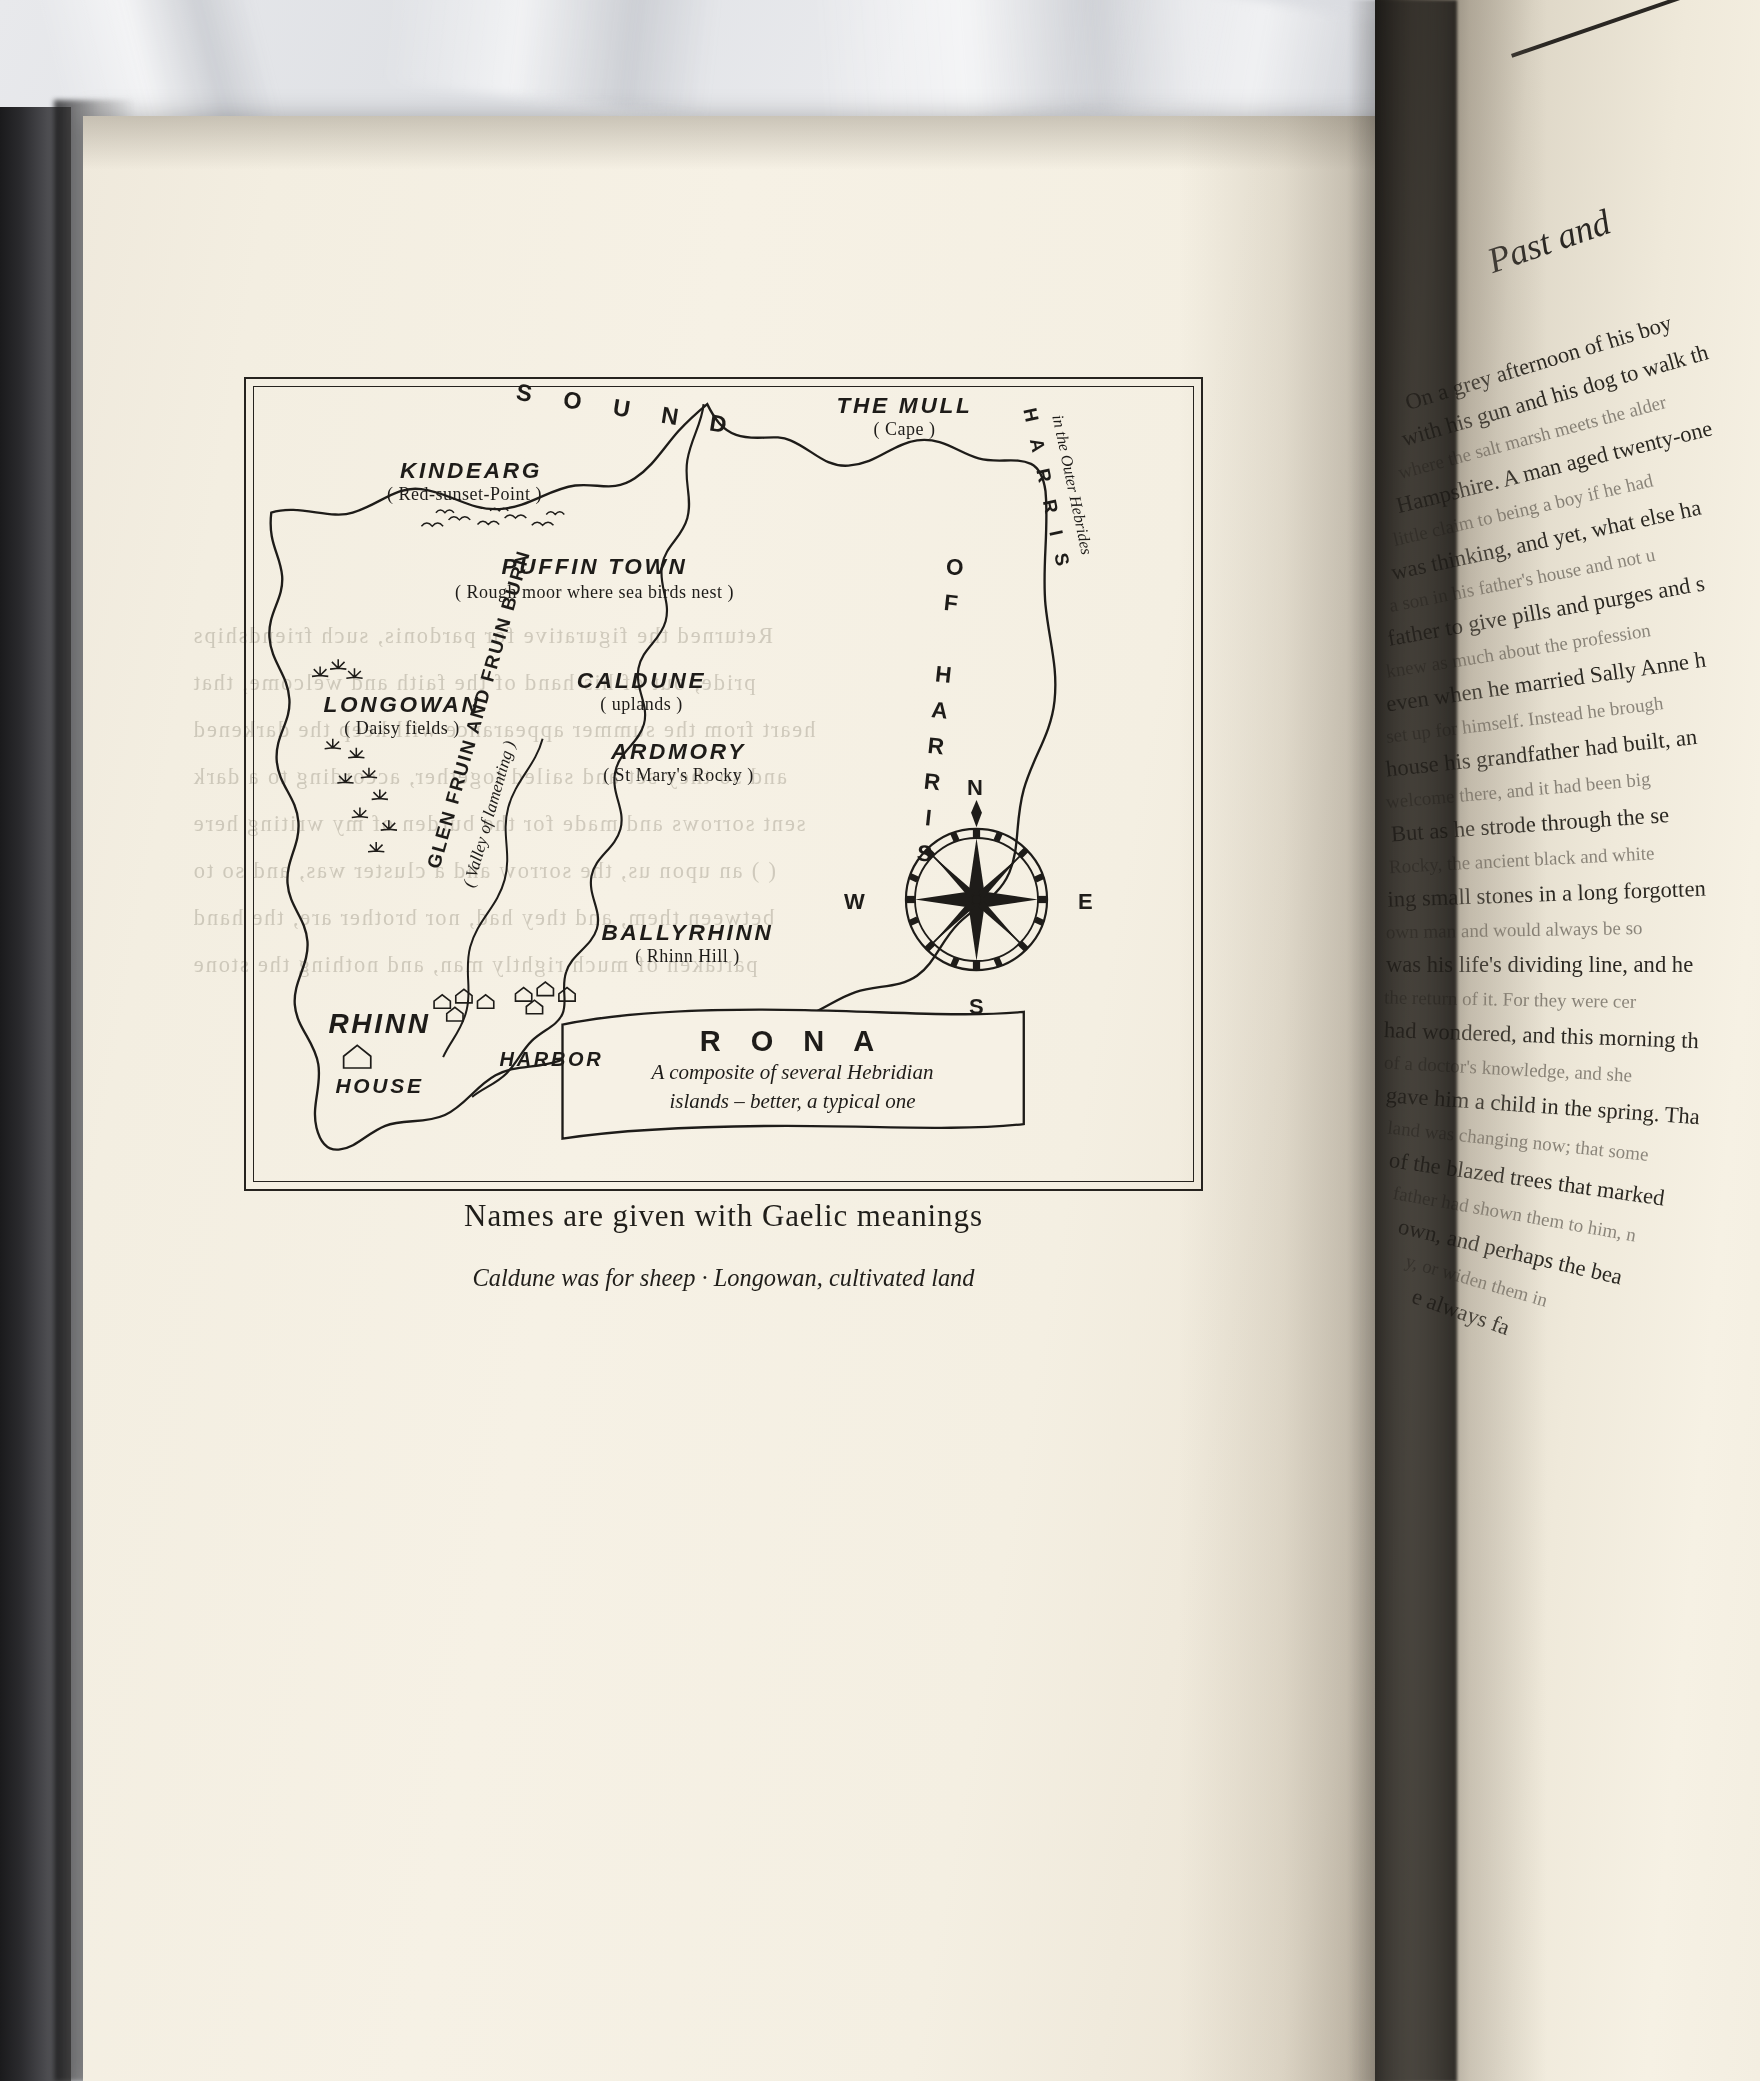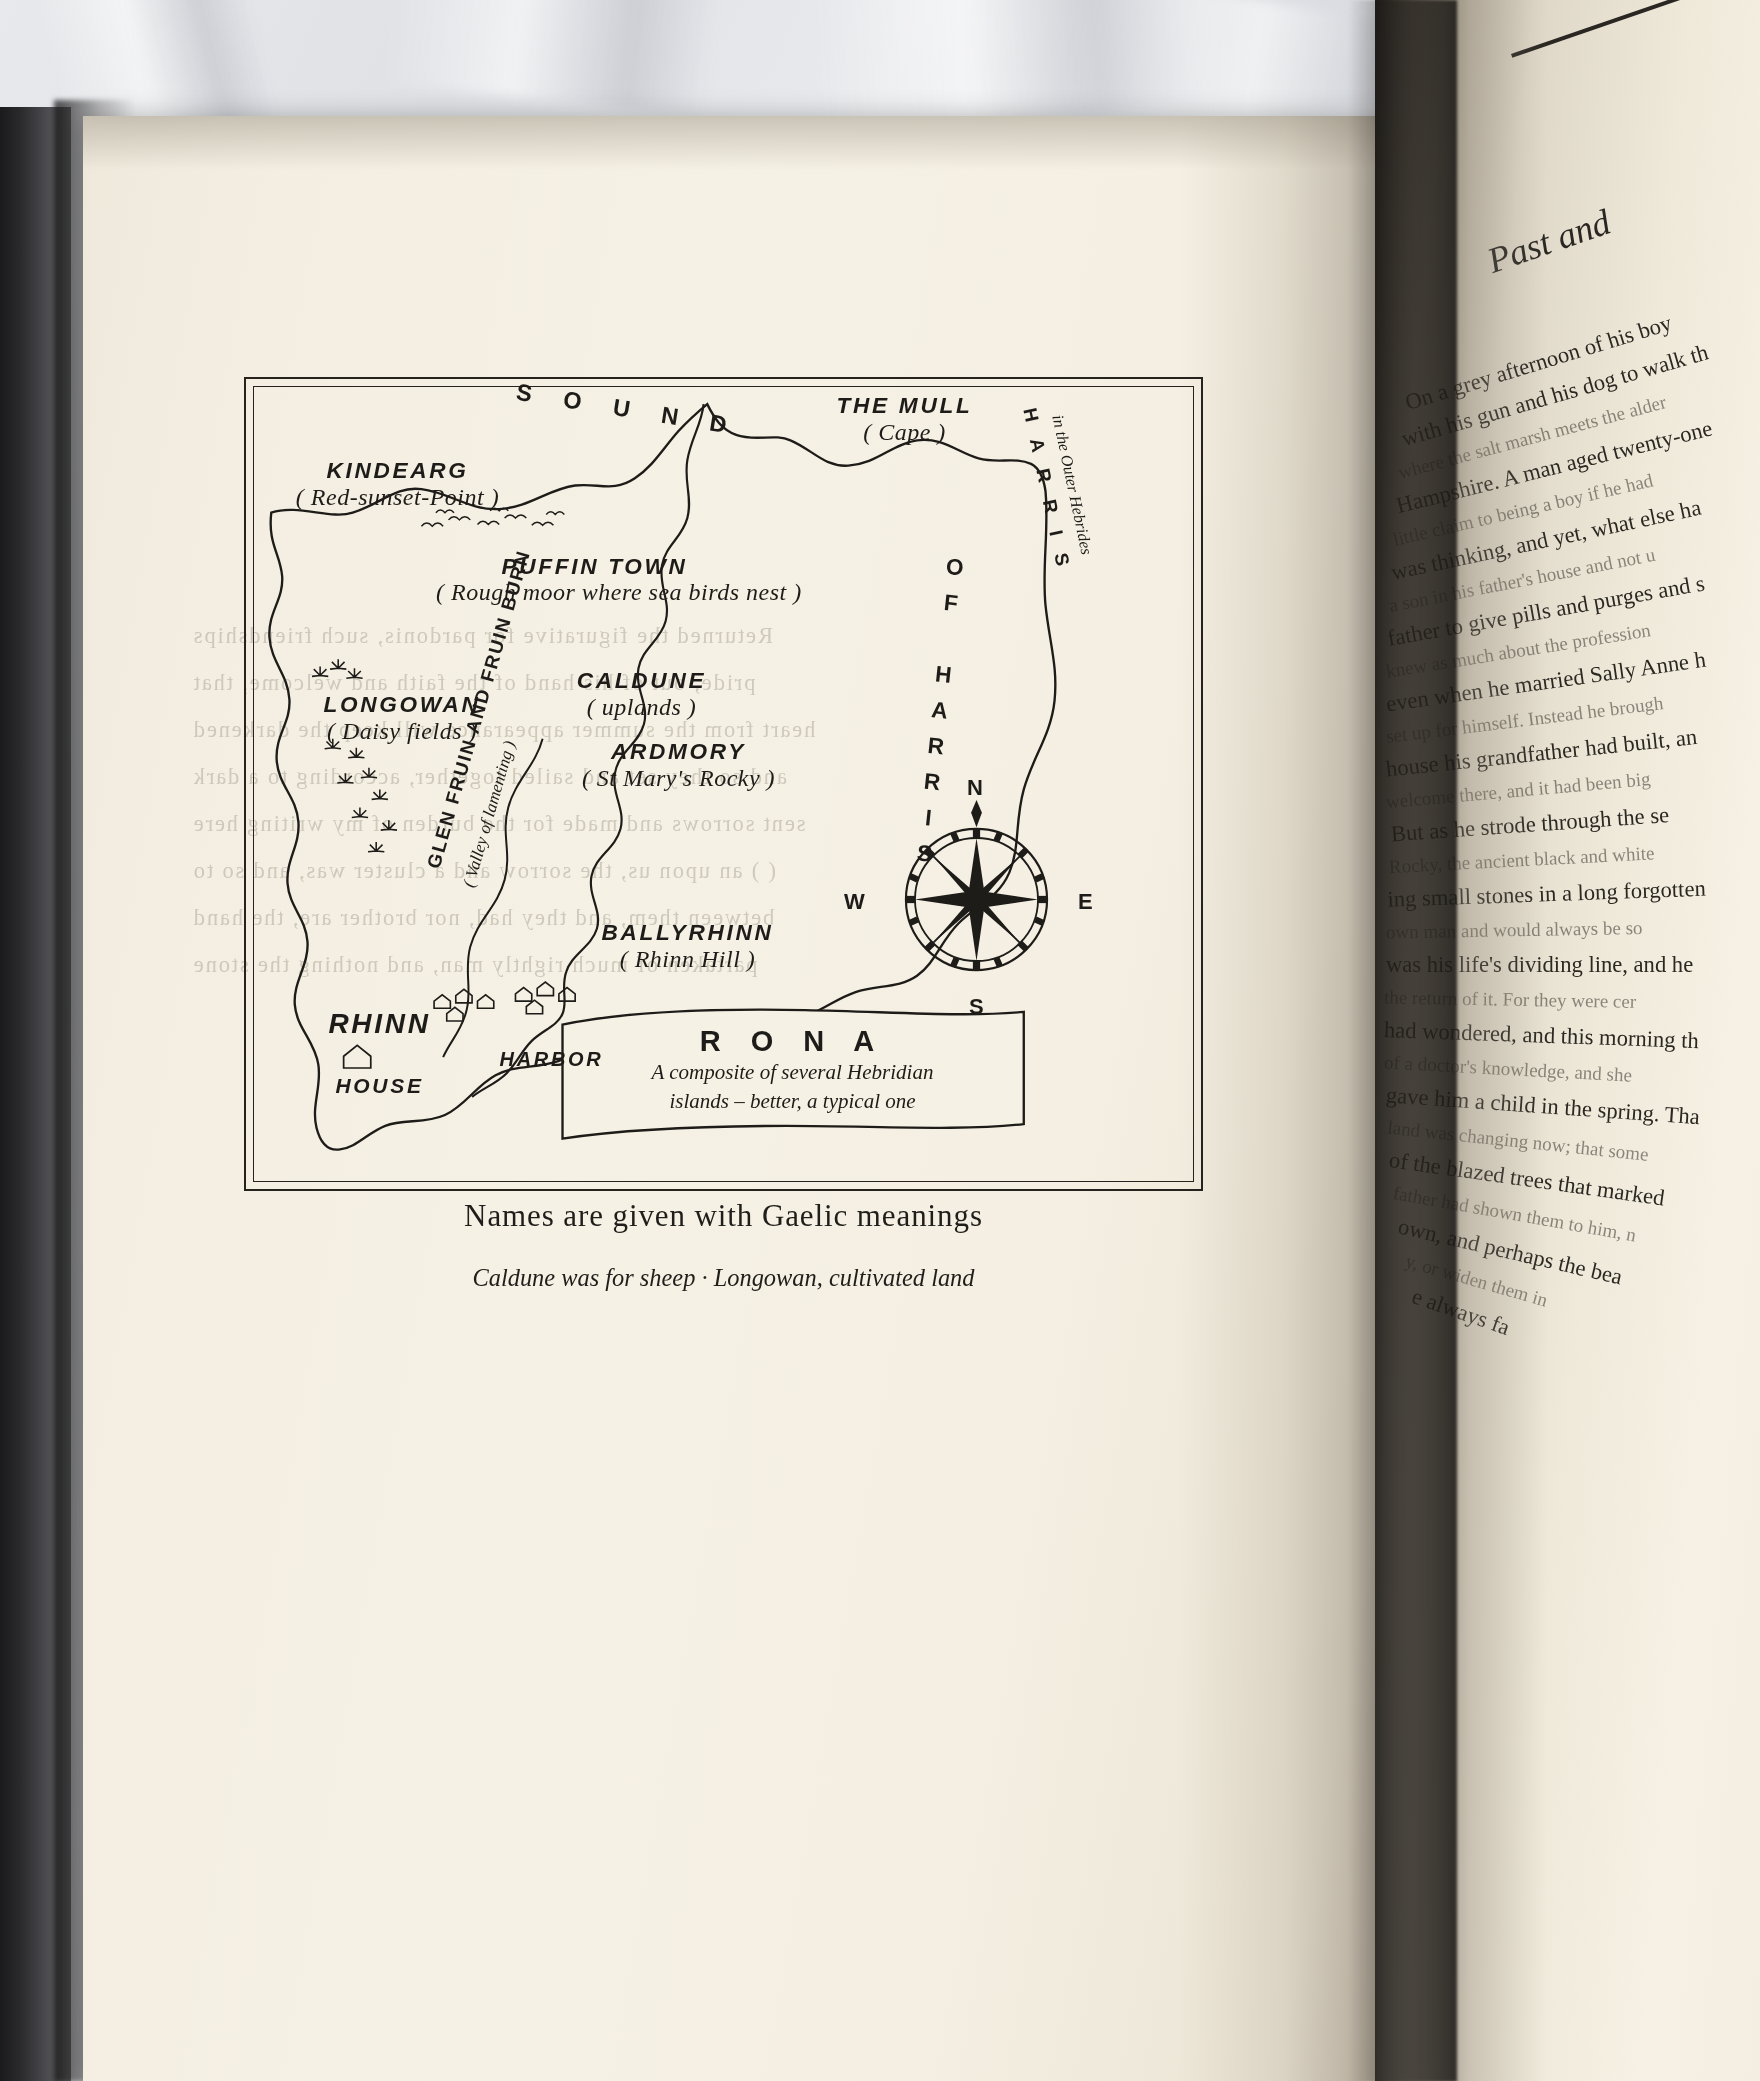--- a/index.html
+++ b/index.html
@@ -101,22 +101,21 @@
     text-align: center;
   }
   .mname {
     font-weight: bold;
     letter-spacing: 2.7px;
     font-size: 22.6px;
     font-style: italic;
   }
   .msub {
     font-family: "Liberation Serif", serif;
-    font-style: italic;
-    font-size: 24px;
+    font-size: 18px;
     letter-spacing: 0.5px;
   }
 
   #sound-label {
     position: absolute;
     left: 271px; top: 20px;
     width: 235px;
     font-family: "Liberation Sans", sans-serif;
     font-weight: bold;
     font-size: 23.5px;
@@ -498,21 +497,21 @@
       </div>
 
       <div id="harris-outer">H A R R I S</div>
       <div id="harris-outer-sub">in the Outer Hebrides</div>
 
       <div class="mlabel" style="left:543px; top:16.3px; width:235px;">
         <div class="mname">THE MULL</div>
         <div class="msub">( Cape )</div>
       </div>
 
-      <div class="mlabel" style="left:9px; top:81px; width:289px;">
+      <div class="mlabel" style="left:9px; top:81px; width:289px;text-align:right;">
         <div class="mname">KINDEARG</div>
         <div class="msub">( Red-sunset-Point )</div>
       </div>
 
       <div class="mlabel" style="left:192px; top:161px; width:317px;margin-top:16px;">
         <div class="mname">PUFFIN TOWN</div>
         <div class="msub" style="line-height:25px;">( Rough moor where sea birds nest )</div>
       </div>
 
       <div class="mlabel" style="left:271px; top:291px; width:253px;">

